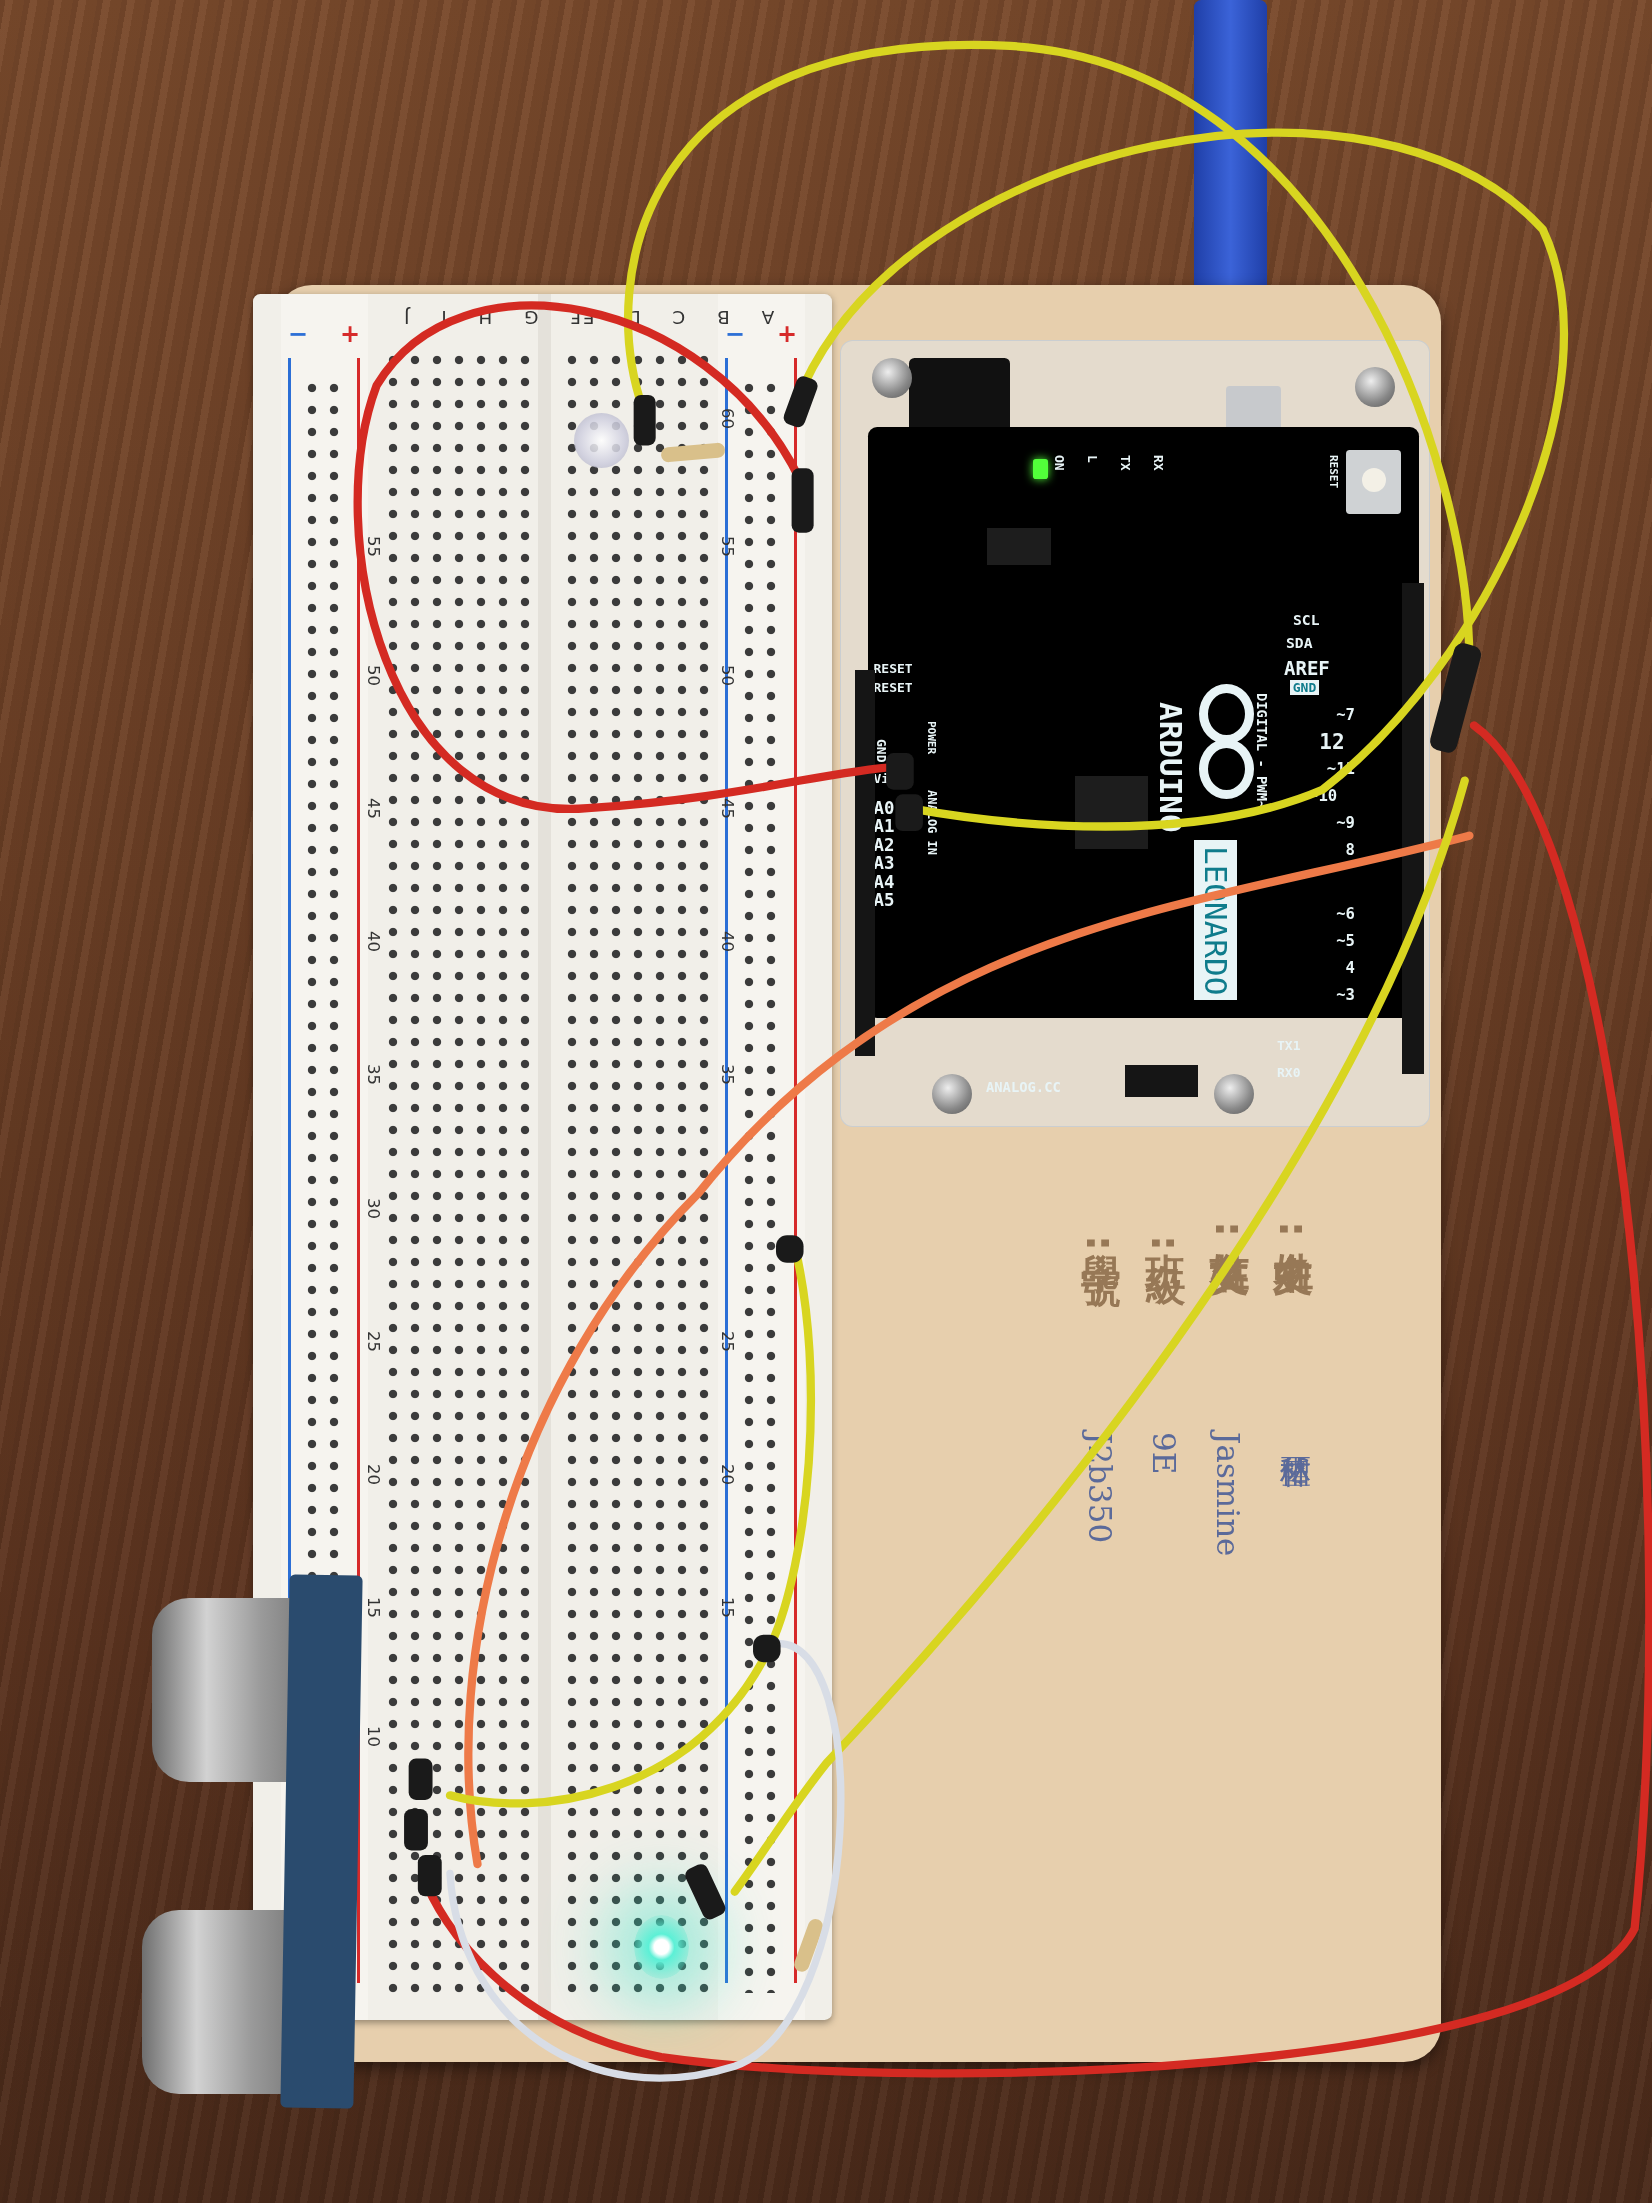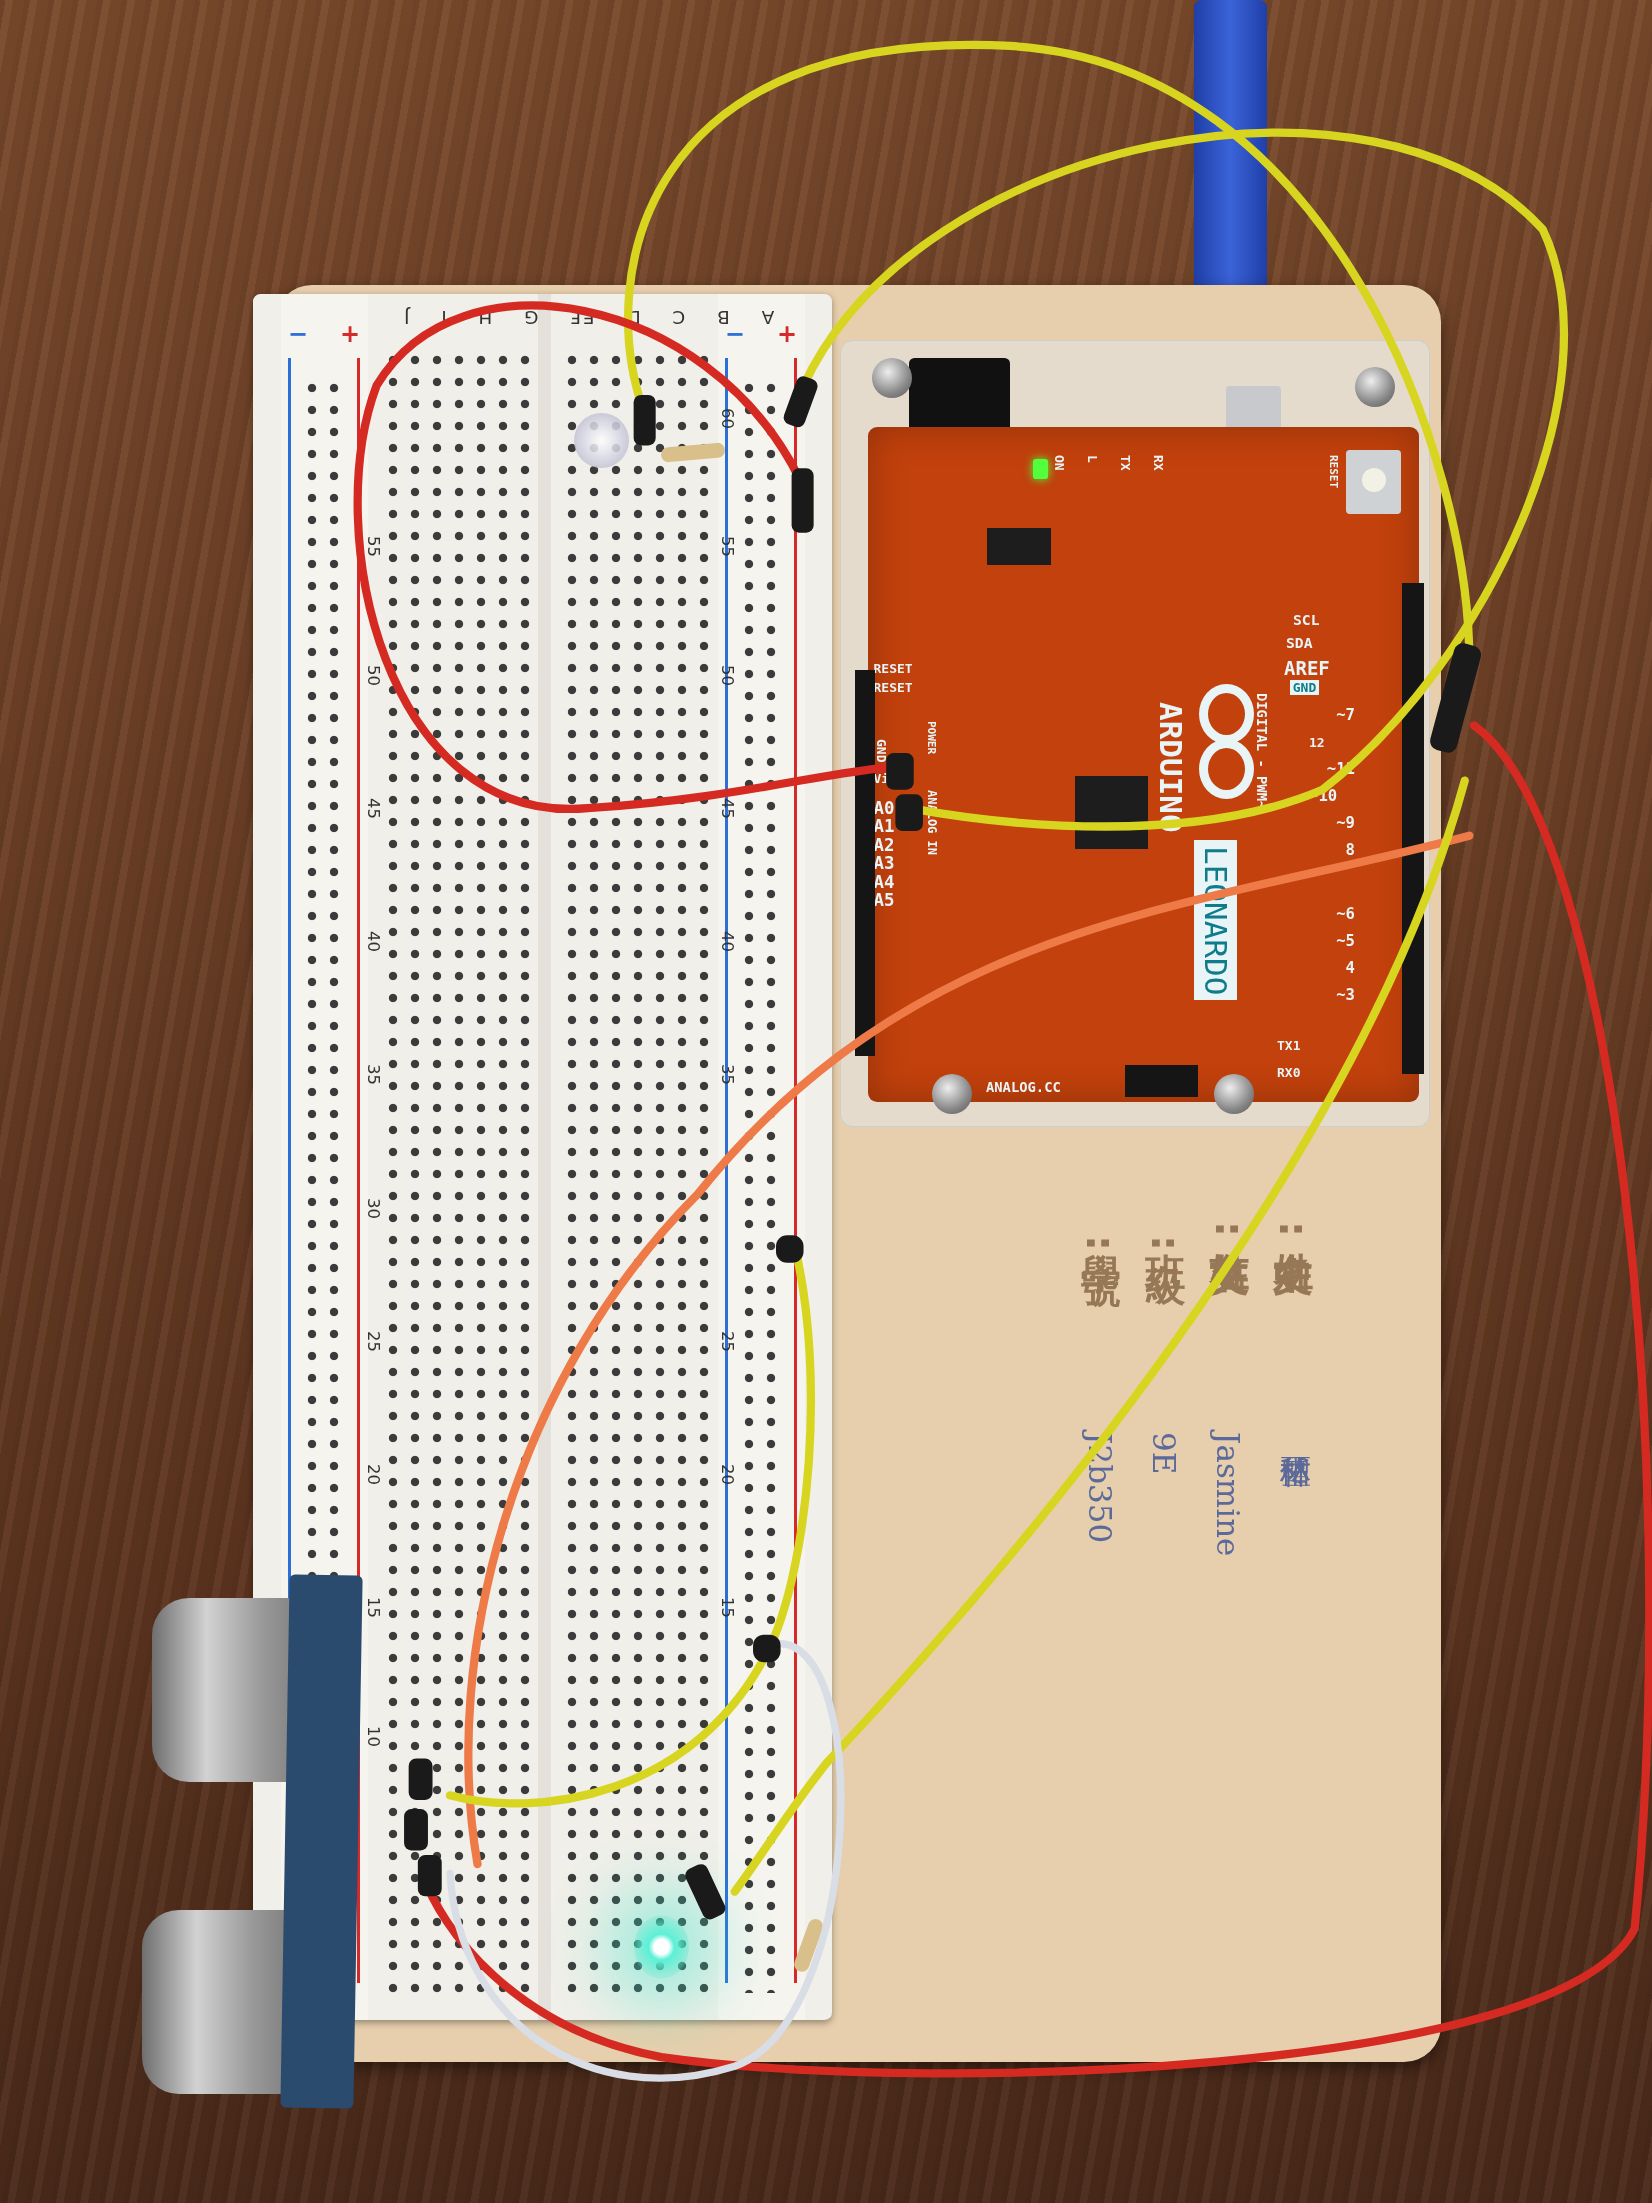--- a/index.html
+++ b/index.html
@@ -51,22 +51,22 @@
     position: absolute; left: 285px; top: 0; bottom: 0; width: 13px; background: #e4e1da;
   }
   .row-labels { position: absolute; top: 13px; font-size: 18.4px; color: #333; transform: rotate(180deg); letter-spacing: 13px; }
   .row-num { position: absolute; font-size: 16.5px; color: #333; transform: rotate(90deg); }
   .arduino-case {
     position: absolute; left: 840px; top: 340px; width: 588px; height: 785px;
     background: rgba(225,230,232,0.55); border: 1.8px solid rgba(200,205,210,0.9);
     border-radius: 13px;
   }
   .arduino {
-    position: absolute; left: 868px; top: 427px; width: 551px; height: 675px;
-    background: #c2410c; border-radius: 9.2px;
+    position: absolute; left: 868px; top: 427px; width: 551px; height: 591px;
+    background: #000000; border-radius: 9.2px;
     box-shadow: inset 0 0 37px rgba(0,0,0,0.25);
   }
   .pcb-text { position: absolute; color: #e8f4f6; font-family: "DejaVu Sans Mono", monospace; font-weight: bold; }
   .header-strip { position: absolute; background: #151515; }
   .chip { position: absolute; background: #1d1d1d; }
   .dc-jack { position: absolute; left: 909px; top: 358px; width: 101px; height: 165px; background: #111; border-radius: 5.5px; }
   .usb-cable {
     position: absolute; left: 1194px; top: 0; width: 73px; height: 367px;
     background: linear-gradient(90deg, #1f3fa8, #3b63d8, #1f3fa8);
     border-radius: 7.3px;
@@ -167,21 +167,21 @@
   <div class="reset-btn" style="left:478px; top:23px;"></div>
   <span class="pcb-text" style="left:459px; top:27.5px; font-size:11px; writing-mode:vertical-rl;">RESET</span>
 
   <span class="pcb-text" style="left:425px; top:184px; font-size:14.7px;">SCL</span>
   <span class="pcb-text" style="left:418px; top:207px; font-size:14.7px;">SDA</span>
   <span class="pcb-text" style="left:416px; top:230px; font-size:19px;">AREF</span>
   <span class="pcb-text" style="left:422px; top:253px; font-size:13px; background:#e8f4f6; color:#0f7c8c; padding:0 2.8px;">GND</span>
 
   <div style="position:absolute; left:441px; top:275px; width:46px;">
     <div class="pcb-text" style="position:relative; font-size:15.6px; line-height:27px; text-align:right;">~7</div>
-    <div class="pcb-text" style="position:relative; font-size:13px; line-height:27px; text-align:left;">12</div>
+    <div class="pcb-text" style="position:relative; font-size:21px; line-height:27px; text-align:center;">12</div>
     <div class="pcb-text" style="position:relative; font-size:15.6px; line-height:27px; text-align:right;">~11</div>
     <div class="pcb-text" style="position:relative; font-size:15.6px; line-height:27px; text-align:left;">~10</div>
     <div class="pcb-text" style="position:relative; font-size:15.6px; line-height:27px; text-align:right;">~9</div>
     <div class="pcb-text" style="position:relative; font-size:15.6px; line-height:27px; text-align:right;">8</div>
     <div style="height:37px;"></div>
     <div class="pcb-text" style="position:relative; font-size:15.6px; line-height:27px; text-align:right;">~6</div>
     <div class="pcb-text" style="position:relative; font-size:15.6px; line-height:27px; text-align:right;">~5</div>
     <div class="pcb-text" style="position:relative; font-size:15.6px; line-height:27px; text-align:right;">4</div>
     <div class="pcb-text" style="position:relative; font-size:15.6px; line-height:27px; text-align:right;">~3</div>
   </div>

